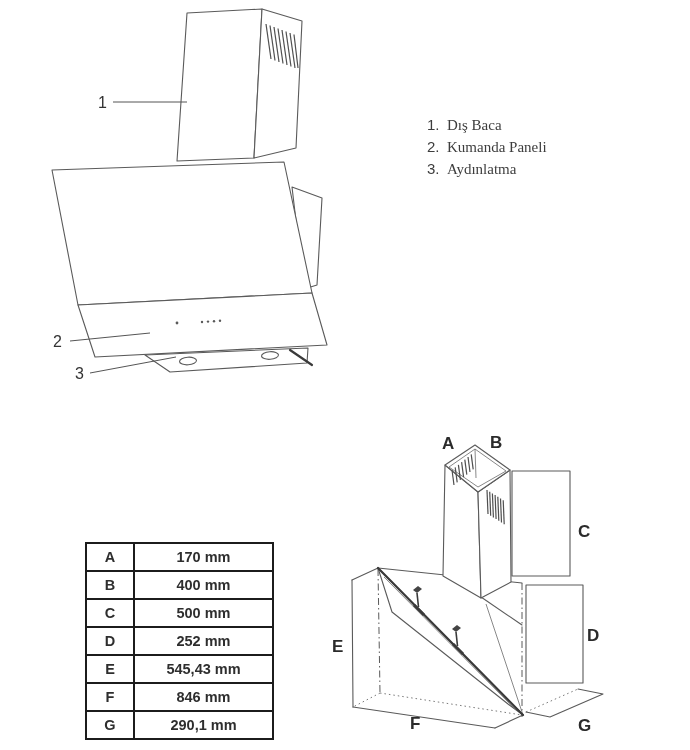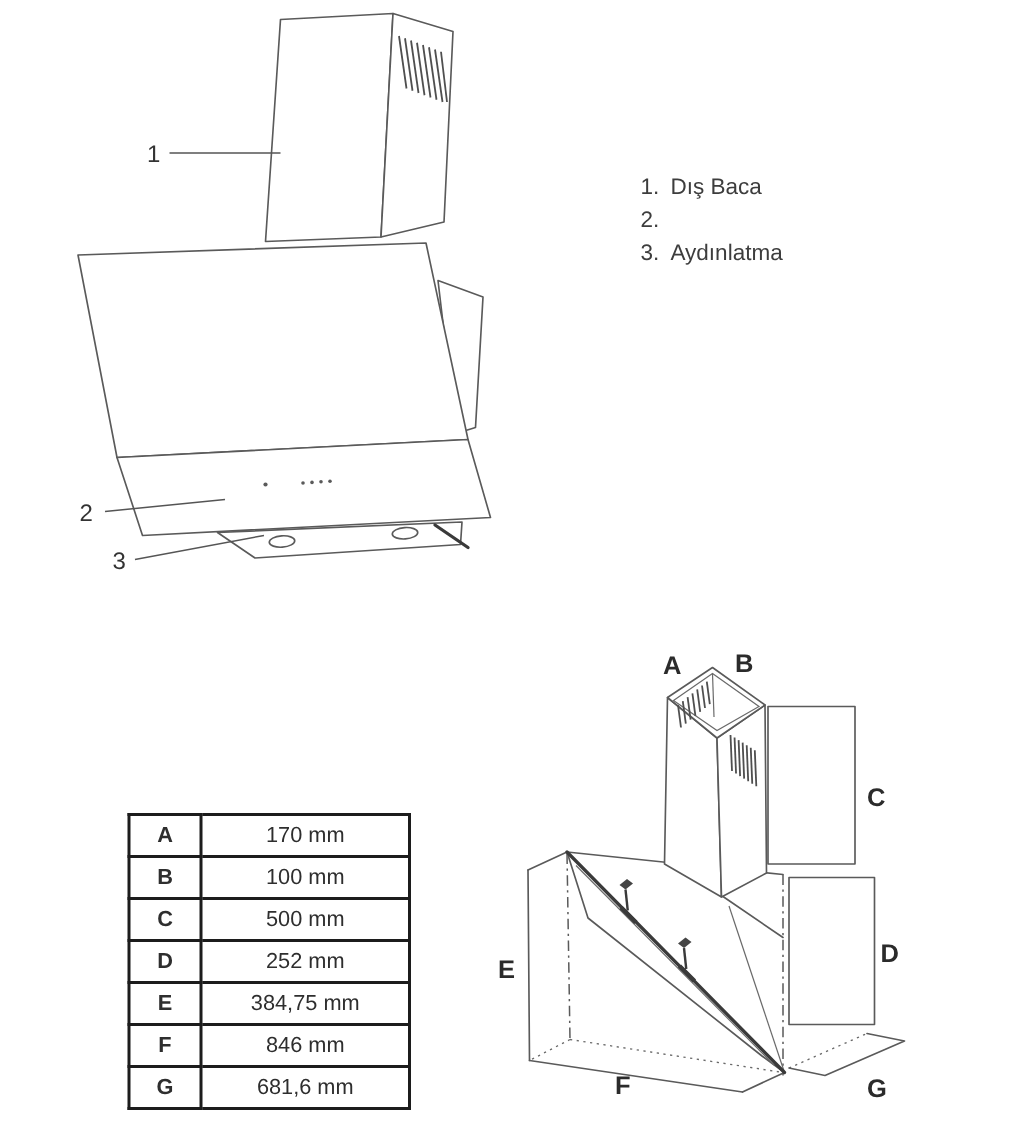--- a/index.html
+++ b/index.html
@@ -5,29 +5,29 @@
   html,body{margin:0;padding:0;background:#e8e8e8;}
   .page{
     position:relative;width:690px;height:750px;background:#ffffff;
     font-family:"Liberation Sans",sans-serif;color:#3a3a3a;overflow:hidden;
   }
   .abs{position:absolute;}
   
   .legend{left:427px;top:114px;}
   .legend-item{display:flex;line-height:22px;font-size:15px;color:#3d3d3d;}
   .legend-item .num{width:20px;flex:0 0 20px;}
-  .legend-item .lbl{white-space:nowrap;}
+  .legend-item .lbl{white-space:nowrap;font-family:Liberation Serif, serif;}
   
   .dim-table{left:85px;top:542px;border-collapse:collapse;}
   .dim-table td{
     border:2px solid #1c1c1c;height:26px;padding:0;
     text-align:center;vertical-align:middle;font-size:14.5px;color:#2e2e2e;
   }
   .dim-table td.key{width:46px;font-weight:bold;}
-  .dim-table td.val{width:137px;}
+  .dim-table td.val{width:137px;font-weight:bold;}
   
   svg{display:block;}
   .ln{stroke:#5a5a5a;stroke-width:1.1;fill:none;stroke-linejoin:round;stroke-linecap:round;}
   .lnf{stroke:#5a5a5a;stroke-width:1.1;fill:#ffffff;stroke-linejoin:round;}
   .thin{stroke:#6a6a6a;stroke-width:0.8;fill:none;}
   .thick{stroke:#3a3a3a;stroke-width:2.2;fill:none;stroke-linecap:round;}
   .slat{stroke:#4f4f4f;stroke-width:1.2;fill:none;}
   .dashdot{stroke:#5a5a5a;stroke-width:1;fill:none;stroke-dasharray:7 3 1.5 3;}
   .dotted{stroke:#6a6a6a;stroke-width:0.9;fill:none;stroke-dasharray:1.5 3;}
   .callout-num{font-size:16px;fill:#333333;}
@@ -90,56 +90,57 @@
     <text class="callout-num" x="35" y="374">3</text>
   </svg>
 
   <div class="abs legend">
     <div class="legend-item">
       <span class="num">1.</span>
       <span class="lbl">Dış Baca</span>
     </div>
     <div class="legend-item">
       <span class="num">2.</span>
+      <span class="lbl">Kumanda Paneli</span>
     </div>
     <div class="legend-item">
       <span class="num">3.</span>
       <span class="lbl">Aydınlatma</span>
     </div>
   </div>
 
   <table class="abs dim-table">
     <tbody>
       <tr>
         <td class="key">A</td>
         <td class="val">170 mm</td>
       </tr>
       <tr>
         <td class="key">B</td>
-        <td class="val">100 mm</td>
+        <td class="val">400 mm</td>
       </tr>
       <tr>
         <td class="key">C</td>
         <td class="val">500 mm</td>
       </tr>
       <tr>
         <td class="key">D</td>
         <td class="val">252 mm</td>
       </tr>
       <tr>
         <td class="key">E</td>
-        <td class="val">384,75 mm</td>
+        <td class="val">545,43 mm</td>
       </tr>
       <tr>
         <td class="key">F</td>
         <td class="val">846 mm</td>
       </tr>
       <tr>
         <td class="key">G</td>
-        <td class="val">681,6 mm</td>
+        <td class="val">290,1 mm</td>
       </tr>
     </tbody>
   </table>
 
   <svg class="abs" style="left:330px;top:430px;" width="360" height="318" viewBox="0 0 360 318">
 
     <rect class="ln" x="182" y="41" width="58" height="105"></rect>
     <rect class="ln" x="196" y="155" width="57" height="98"></rect>
 
     <g>

